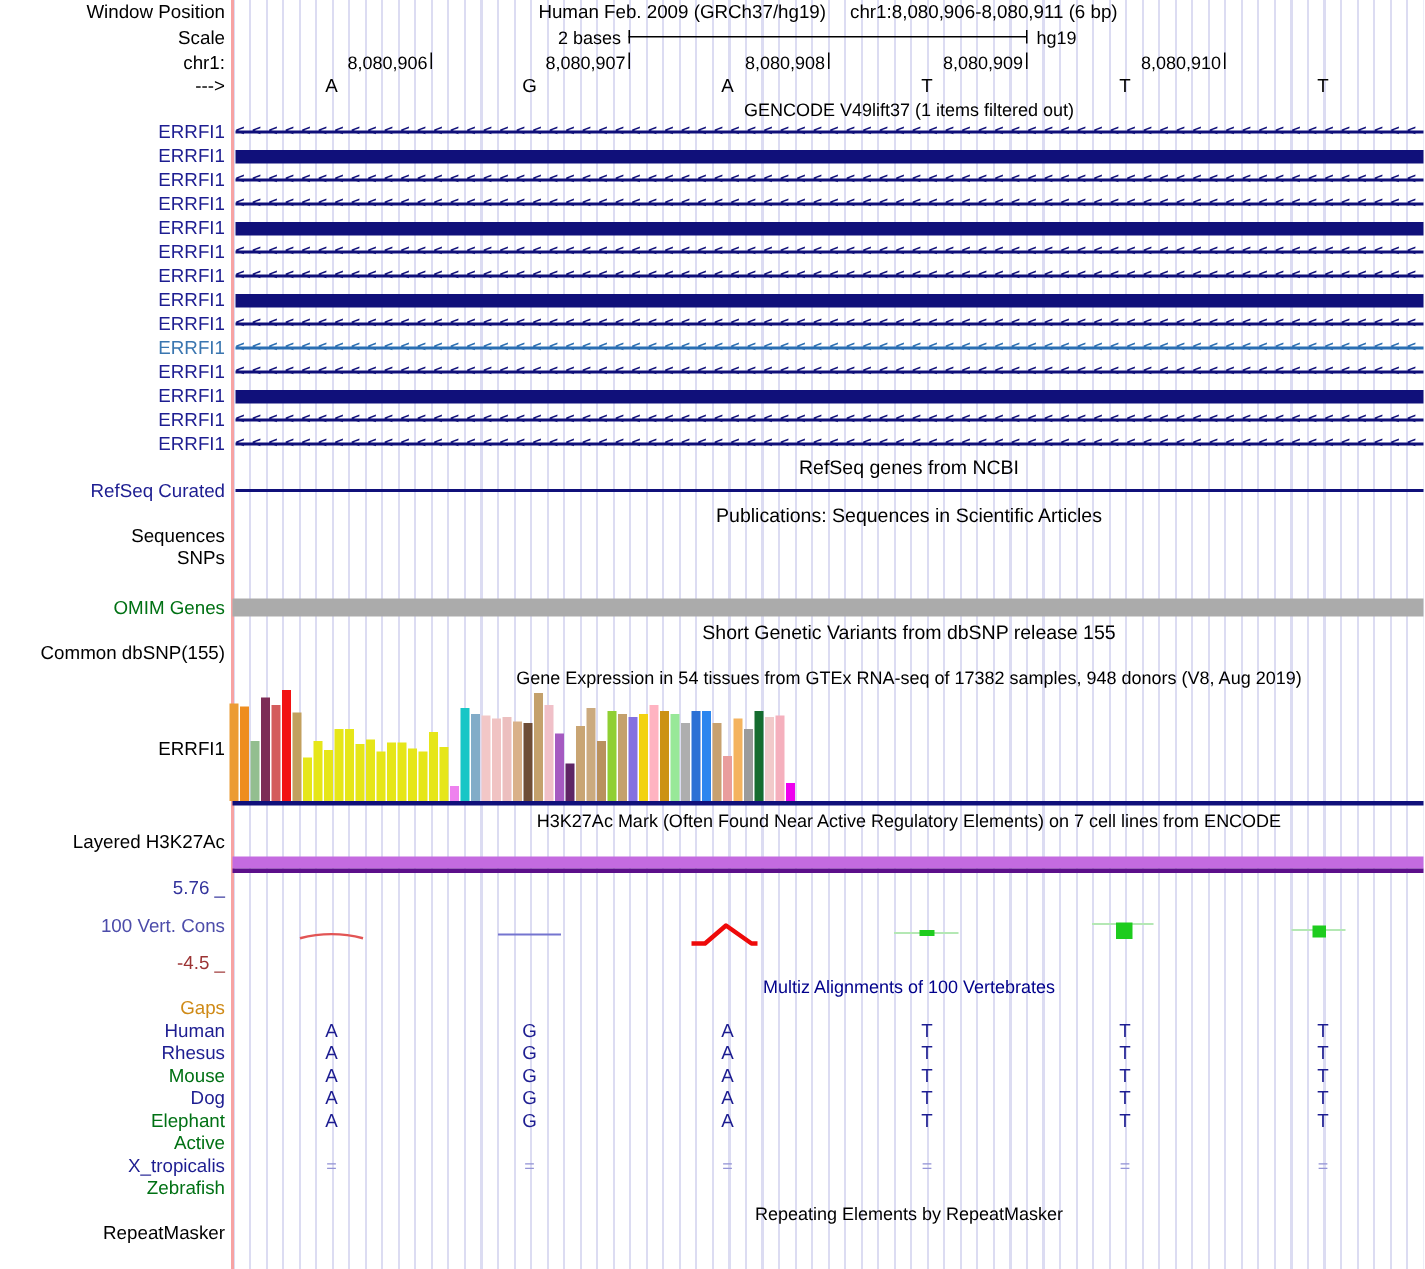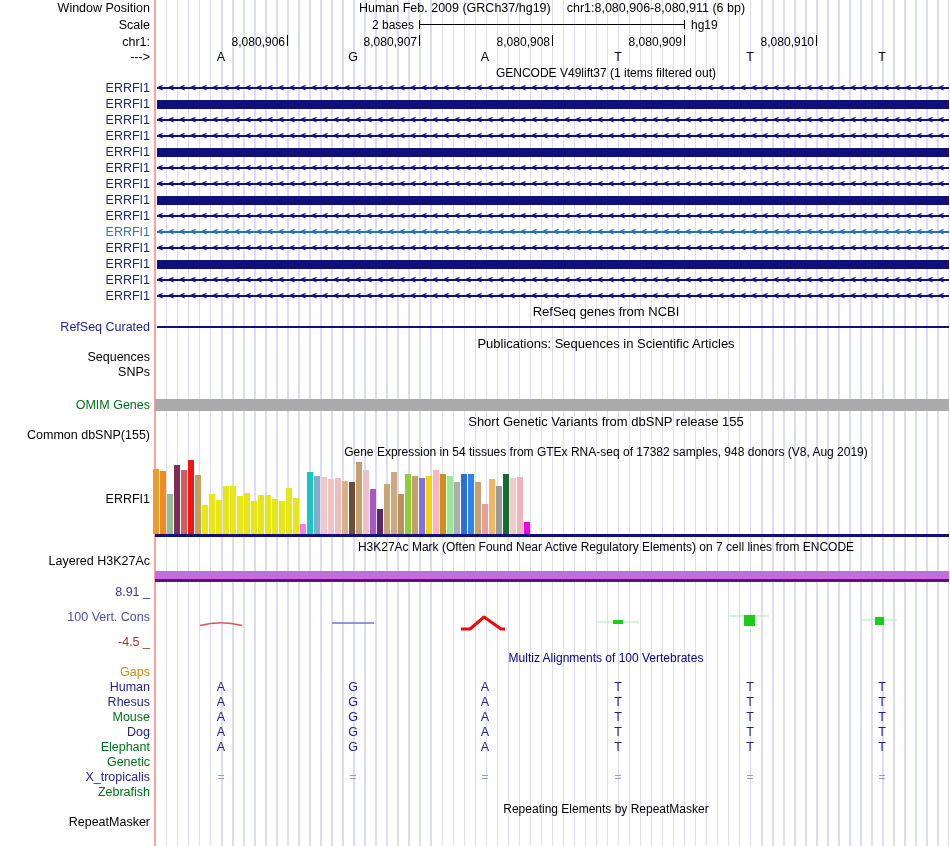--- a/index.html
+++ b/index.html
@@ -139,21 +139,21 @@
     <div class="left-label " style="top: 18px;">Scale</div>
     <div class="left-label " style="top: 35px;">chr1:</div>
     <div class="left-label " style="top: 50px;">---&gt;</div>
     <div class="left-label c-navy" style="top: 320px;">RefSeq Curated</div>
     <div class="left-label " style="top: 350px;">Sequences</div>
     <div class="left-label " style="top: 365px;">SNPs</div>
     <div class="left-label c-green" style="top: 398px;">OMIM Genes</div>
     <div class="left-label " style="top: 428px;">Common dbSNP(155)</div>
     <div class="left-label " style="top: 492px;">ERRFI1</div>
     <div class="left-label " style="top: 554px;">Layered H3K27Ac</div>
-    <div class="left-label c-cons-max" style="top: 585px;">8.91 _</div>
+    <div class="left-label c-cons-max" style="top: 585px;">5.76 _</div>
     <div class="left-label c-cons-label" style="top: 610px;">100 Vert. Cons</div>
     <div class="left-label c-cons-min" style="top: 635px;">-4.5 _</div>
     <div class="left-label " style="top: 815px;">RepeatMasker</div>
     <div class="center-title " style="top: 66px;">GENCODE V49lift37 (1 items filtered out)</div>
     <div class="center-title  small" style="top: 304px;">RefSeq genes from NCBI</div>
     <div class="center-title  small" style="top: 336px;">Publications: Sequences in Scientific Articles</div>
     <div class="center-title  small" style="top: 414px;">Short Genetic Variants from dbSNP release 155</div>
     <div class="center-title " style="top: 445px;">Gene Expression in 54 tissues from GTEx RNA-seq of 17382 samples, 948 donors (V8, Aug 2019)</div>
     <div class="center-title " style="top: 540px;">H3K27Ac Mark (Often Found Near Active Regulatory Elements) on 7 cell lines from ENCODE</div>
     <div class="center-title c-multiz-title" style="top: 651px;">Multiz Alignments of 100 Vertebrates</div>
@@ -269,21 +269,21 @@
     <div class="base-cell c-navy" style="left: 618px; top: 725px;">T</div>
     <div class="base-cell c-navy" style="left: 750px; top: 725px;">T</div>
     <div class="base-cell c-navy" style="left: 882px; top: 725px;">T</div>
     <div class="left-label c-green" style="top: 740px;">Elephant</div>
     <div class="base-cell c-navy" style="left: 221px; top: 740px;">A</div>
     <div class="base-cell c-navy" style="left: 353px; top: 740px;">G</div>
     <div class="base-cell c-navy" style="left: 485px; top: 740px;">A</div>
     <div class="base-cell c-navy" style="left: 618px; top: 740px;">T</div>
     <div class="base-cell c-navy" style="left: 750px; top: 740px;">T</div>
     <div class="base-cell c-navy" style="left: 882px; top: 740px;">T</div>
-    <div class="left-label c-green" style="top: 755px;">Genetic</div>
+    <div class="left-label c-green" style="top: 755px;">Active</div>
     <div class="left-label c-navy" style="top: 770px;">X_tropicalis</div>
     <div class="base-cell c-navy mz-eq" style="left: 221px; top: 770px;">=</div>
     <div class="base-cell c-navy mz-eq" style="left: 353px; top: 770px;">=</div>
     <div class="base-cell c-navy mz-eq" style="left: 485px; top: 770px;">=</div>
     <div class="base-cell c-navy mz-eq" style="left: 618px; top: 770px;">=</div>
     <div class="base-cell c-navy mz-eq" style="left: 750px; top: 770px;">=</div>
     <div class="base-cell c-navy mz-eq" style="left: 882px; top: 770px;">=</div>
     <div class="left-label c-green" style="top: 785px;">Zebrafish</div>
   </div>
 

